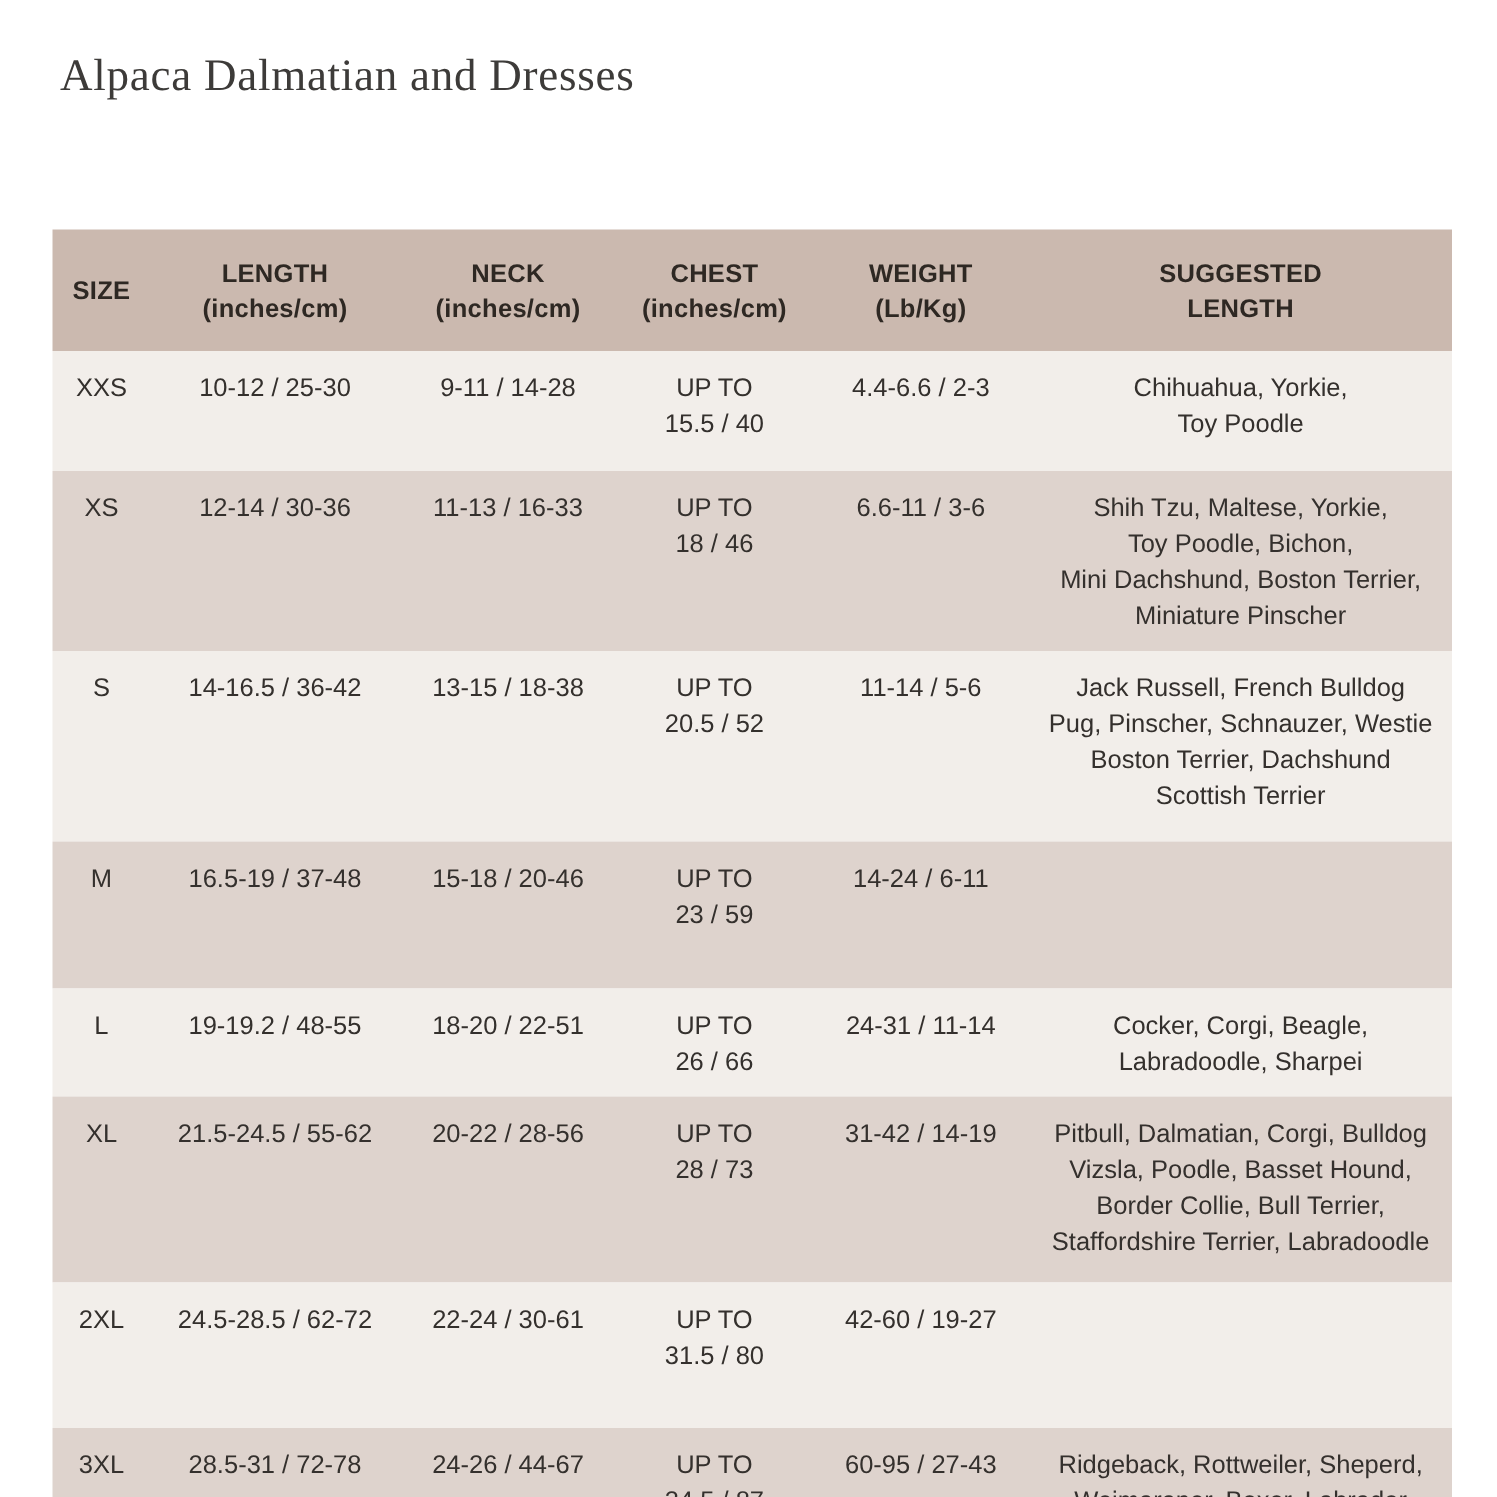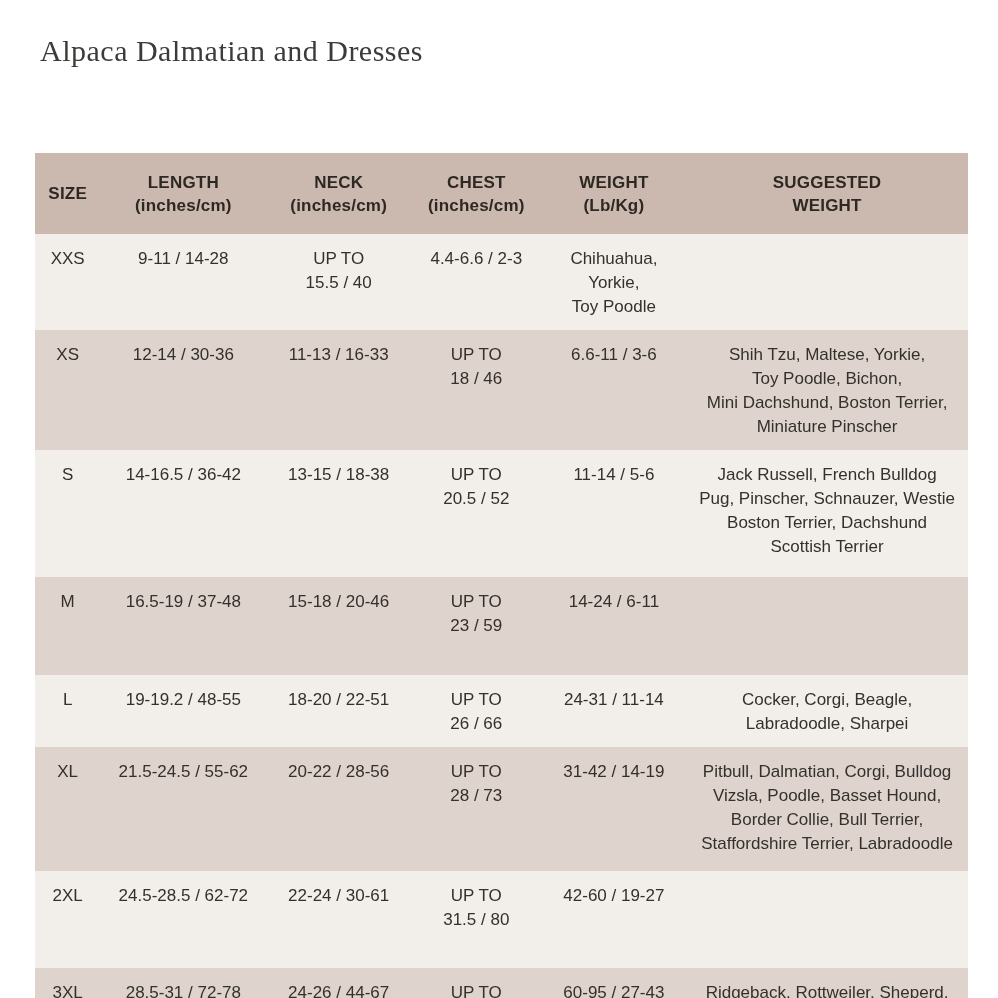--- a/index.html
+++ b/index.html
@@ -95,25 +95,26 @@
     <div class="cell">SIZE</div>
     <div class="cell">LENGTH
 (inches/cm)</div>
     <div class="cell">NECK
 (inches/cm)</div>
     <div class="cell">CHEST
 (inches/cm)</div>
     <div class="cell">WEIGHT
 (Lb/Kg)</div>
     <div class="cell">SUGGESTED
-WEIGHT</div>
+LENGTH</div>
   </div>
 
   <div class="trow tbody-row row-xxs">
     <div class="cell">XXS</div>
+    <div class="cell">10-12 / 25-30</div>
     <div class="cell">9-11 / 14-28</div>
     <div class="cell">UP TO
 15.5 / 40</div>
     <div class="cell">4.4-6.6 / 2-3</div>
     <div class="cell">Chihuahua, Yorkie,
 Toy Poodle</div>
   </div>
 
   <div class="trow tbody-row row-xs">
     <div class="cell">XS</div>

